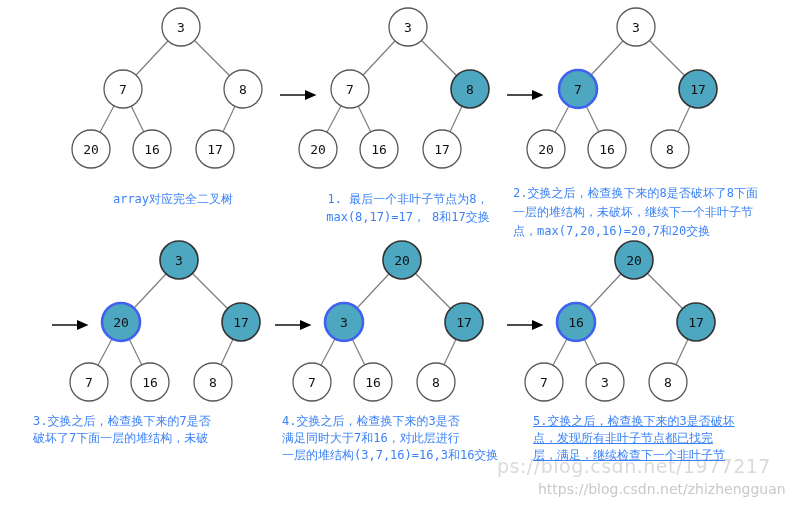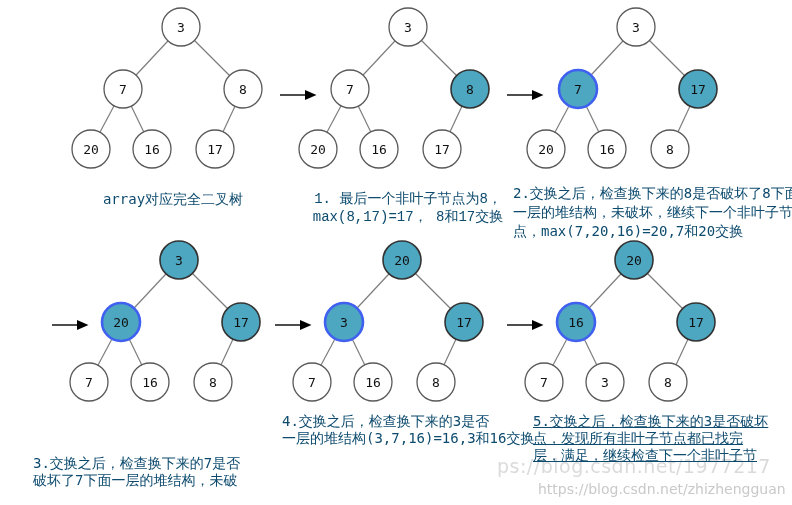--- a/index.html
+++ b/index.html
@@ -3,21 +3,21 @@
 <meta charset="utf-8">
 <style>
   html,body{margin:0;padding:0;background:#fff;}
   #canvas{
     position:relative;width:792px;height:505px;background:#fff;
     overflow:hidden;font-family:"DejaVu Sans Mono","DejaVu Sans",monospace;
   }
   .tree-svg{position:absolute;overflow:visible;}
   .arrow-svg{position:absolute;overflow:visible;}
   .caption{
-    position:absolute;color:#0c4a6e;font-size:14px;
+    position:absolute;color:#3b82f6;font-size:12px;
     font-family:"DejaVu Sans Mono","DejaVu Sans",monospace;
     z-index:3;
   }
   .caption .cap-line{white-space:nowrap;}
   .wm-faint{
     position:absolute;left:497px;top:455px;width:400px;
     font-size:19px;color:#c3c3c3;opacity:.6;white-space:nowrap;
     font-family:"DejaVu Sans",sans-serif;z-index:1;letter-spacing:.5px;
   }
   .wm-main{
@@ -165,35 +165,36 @@
       <line x1="0" y1="8" x2="26" y2="8" stroke="#000000" stroke-width="1.4"></line>
       <polygon points="25,3 36.5,8 25,13" fill="#000000"></polygon>
     </svg>
     <svg width="37" height="16" class="arrow-svg" style="left: 507px; top: 317px;">
       <line x1="0" y1="8" x2="26" y2="8" stroke="#000000" stroke-width="1.4"></line>
       <polygon points="25,3 36.5,8 25,13" fill="#000000"></polygon>
     </svg>
     <div class="caption" style="left: 3px; width: 340px; text-align: center; top: 191px; line-height: 17px;">
       <div class="cap-line">array对应完全二叉树</div>
     </div>
-    <div class="caption" style="left: 238px; width: 340px; text-align: center; top: 190px; line-height: 18px; font-family: Liberation Mono, monospace;">
+    <div class="caption" style="left: 238px; width: 340px; text-align: center; top: 190px; line-height: 18px;">
       <div class="cap-line">1. 最后一个非叶子节点为8，</div>
       <div class="cap-line">max(8,17)=17， 8和17交换</div>
     </div>
     <div class="caption" style="left: 513px; top: 184px; line-height: 19px;">
       <div class="cap-line">2.交换之后，检查换下来的8是否破坏了8下面</div>
       <div class="cap-line">一层的堆结构，未破坏，继续下一个非叶子节</div>
       <div class="cap-line">点，max(7,20,16)=20,7和20交换</div>
     </div>
-    <div class="caption" style="left: 33px; top: 413px; line-height: 17px; margin-top: 42px;">
+    <div class="caption" style="left: 33px; top: 413px; line-height: 17px;">
       <div class="cap-line">3.交换之后，检查换下来的7是否</div>
       <div class="cap-line">破坏了7下面一层的堆结构，未破</div>
     </div>
     <div class="caption" style="left: 282px; top: 413px; line-height: 17px;">
       <div class="cap-line">4.交换之后，检查换下来的3是否</div>
+      <div class="cap-line">满足同时大于7和16，对此层进行</div>
       <div class="cap-line">一层的堆结构(3,7,16)=16,3和16交换</div>
     </div>
     <div class="caption" style="left: 533px; top: 413px; line-height: 17px; text-decoration: underline;">
       <div class="cap-line">5.交换之后，检查换下来的3是否破坏</div>
       <div class="cap-line">点，发现所有非叶子节点都已找完</div>
       <div class="cap-line">层，满足，继续检查下一个非叶子节</div>
     </div>
   </div>
 
 </body></html>

